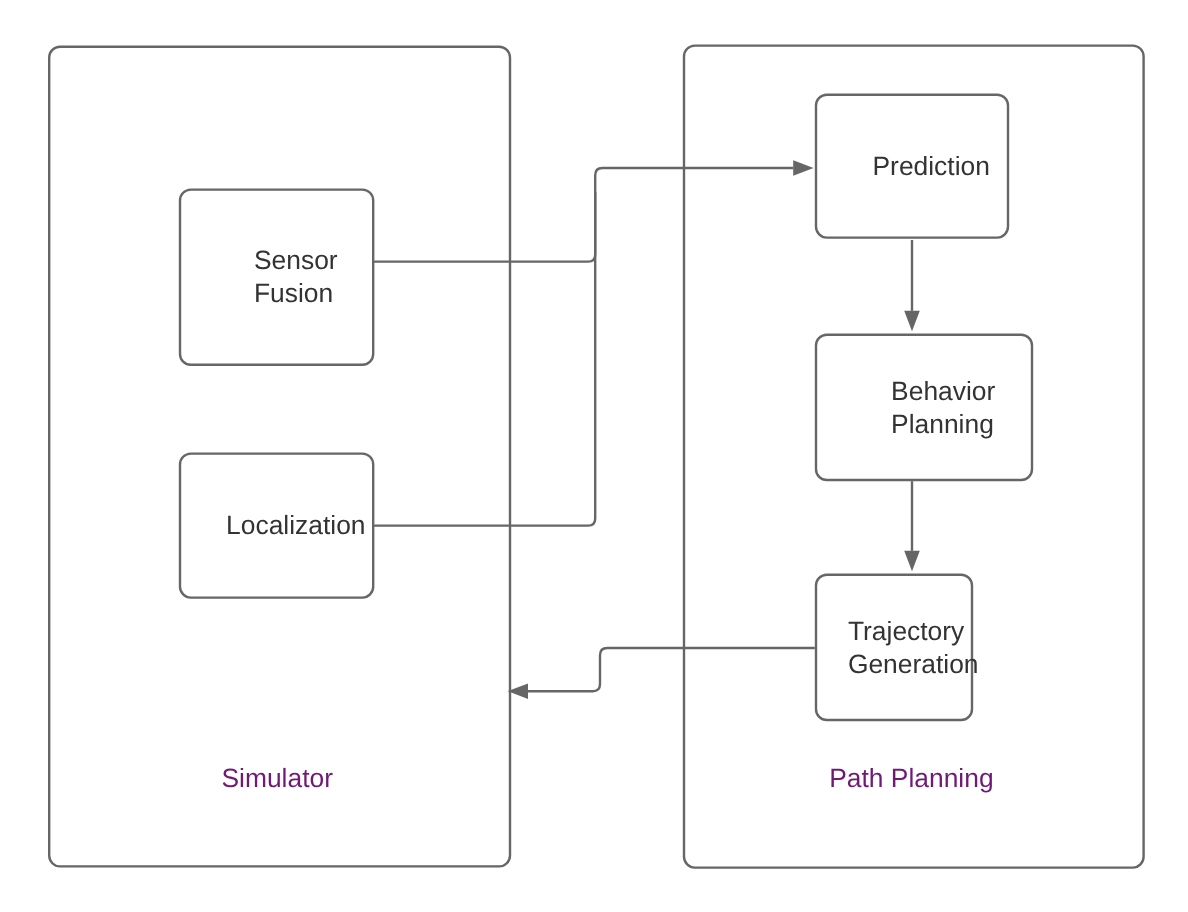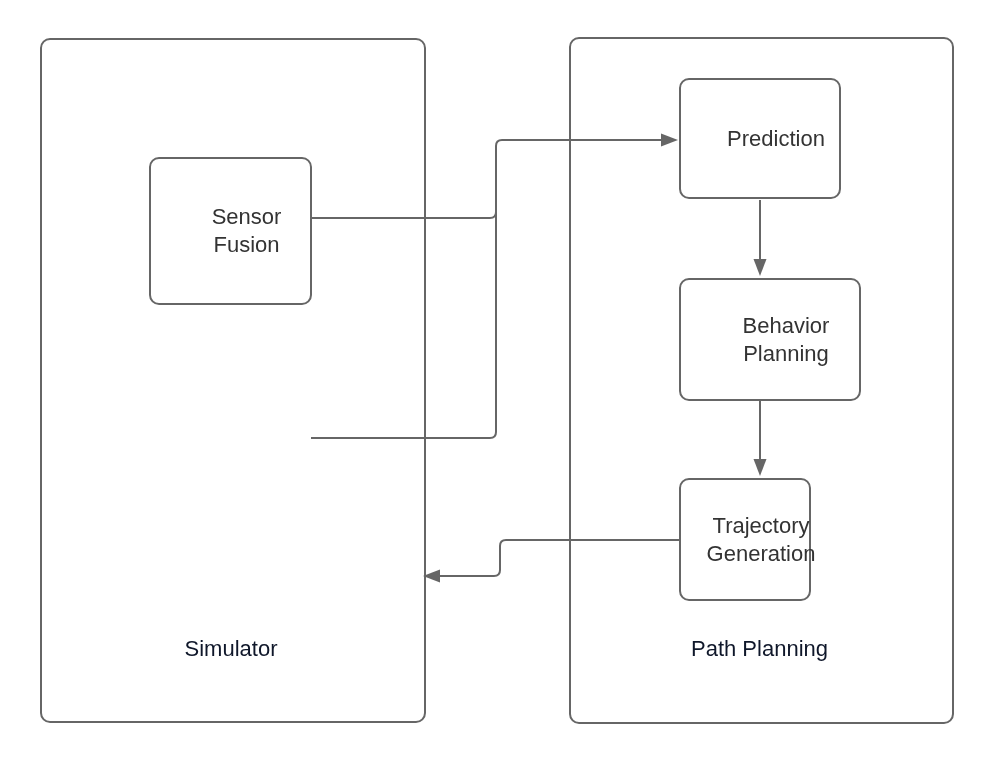--- a/index.html
+++ b/index.html
@@ -43,40 +43,39 @@
   }
 
   .node {
     position: absolute;
     border: 2px solid #666666;
     border-radius: 10px;
     background: #ffffff;
     display: flex;
     align-items: center;
     justify-content: center;
-    text-align: center;
     font-size: 22px;
     line-height: 1.27;
     color: #333333;
     white-space: pre-line;
     box-sizing: border-box;
     z-index: 3;
     padding-left: 32px;
   }
   .node.sensor-fusion { left: 149px; top: 157px; width: 163px; height: 148px; }
   .node.localization  { left: 149px; top: 377px; width: 163px; height: 122px; }
   .node.prediction    { left: 679px; top: 78px;  width: 162px; height: 121px; }
   .node.behavior      { left: 679px; top: 278px; width: 182px; height: 123px; }
   .node.trajectory    { left: 679px; top: 478px; width: 132px; height: 123px; }
 
   .container-label {
     position: absolute;
     text-align: center;
     font-size: 22px;
-    color: #0f172a;
+    color: #701a75;
     z-index: 1;
   }
   .container-label.simulator   { left: 40px;  top: 636px; width: 382px; }
   .container-label.pathplanner { left: 569px; top: 636px; width: 381px; }
 </style>
 </head>
 <body>
 
 <div class="canvas">
 
@@ -96,20 +95,21 @@
     <path d="M 760 401 L 760 459"></path>
     <polygon points="760,476 753.5,459 766.5,459"></polygon>
 
     <path d="M 679 540 L 506 540 Q 500 540 500 546 L 500 570 Q 500 576 494 576 L 440 576"></path>
     <polygon points="423,576 440,569.5 440,582.5"></polygon>
   </svg>
 
   <div class="node sensor-fusion">Sensor
 Fusion</div>
 
+  <div class="node localization">Localization</div>
 
   <div class="node prediction">Prediction</div>
 
   <div class="node behavior">Behavior
 Planning</div>
 
   <div class="node trajectory">Trajectory
 Generation</div>
 
   <div class="container-label simulator">Simulator</div>

